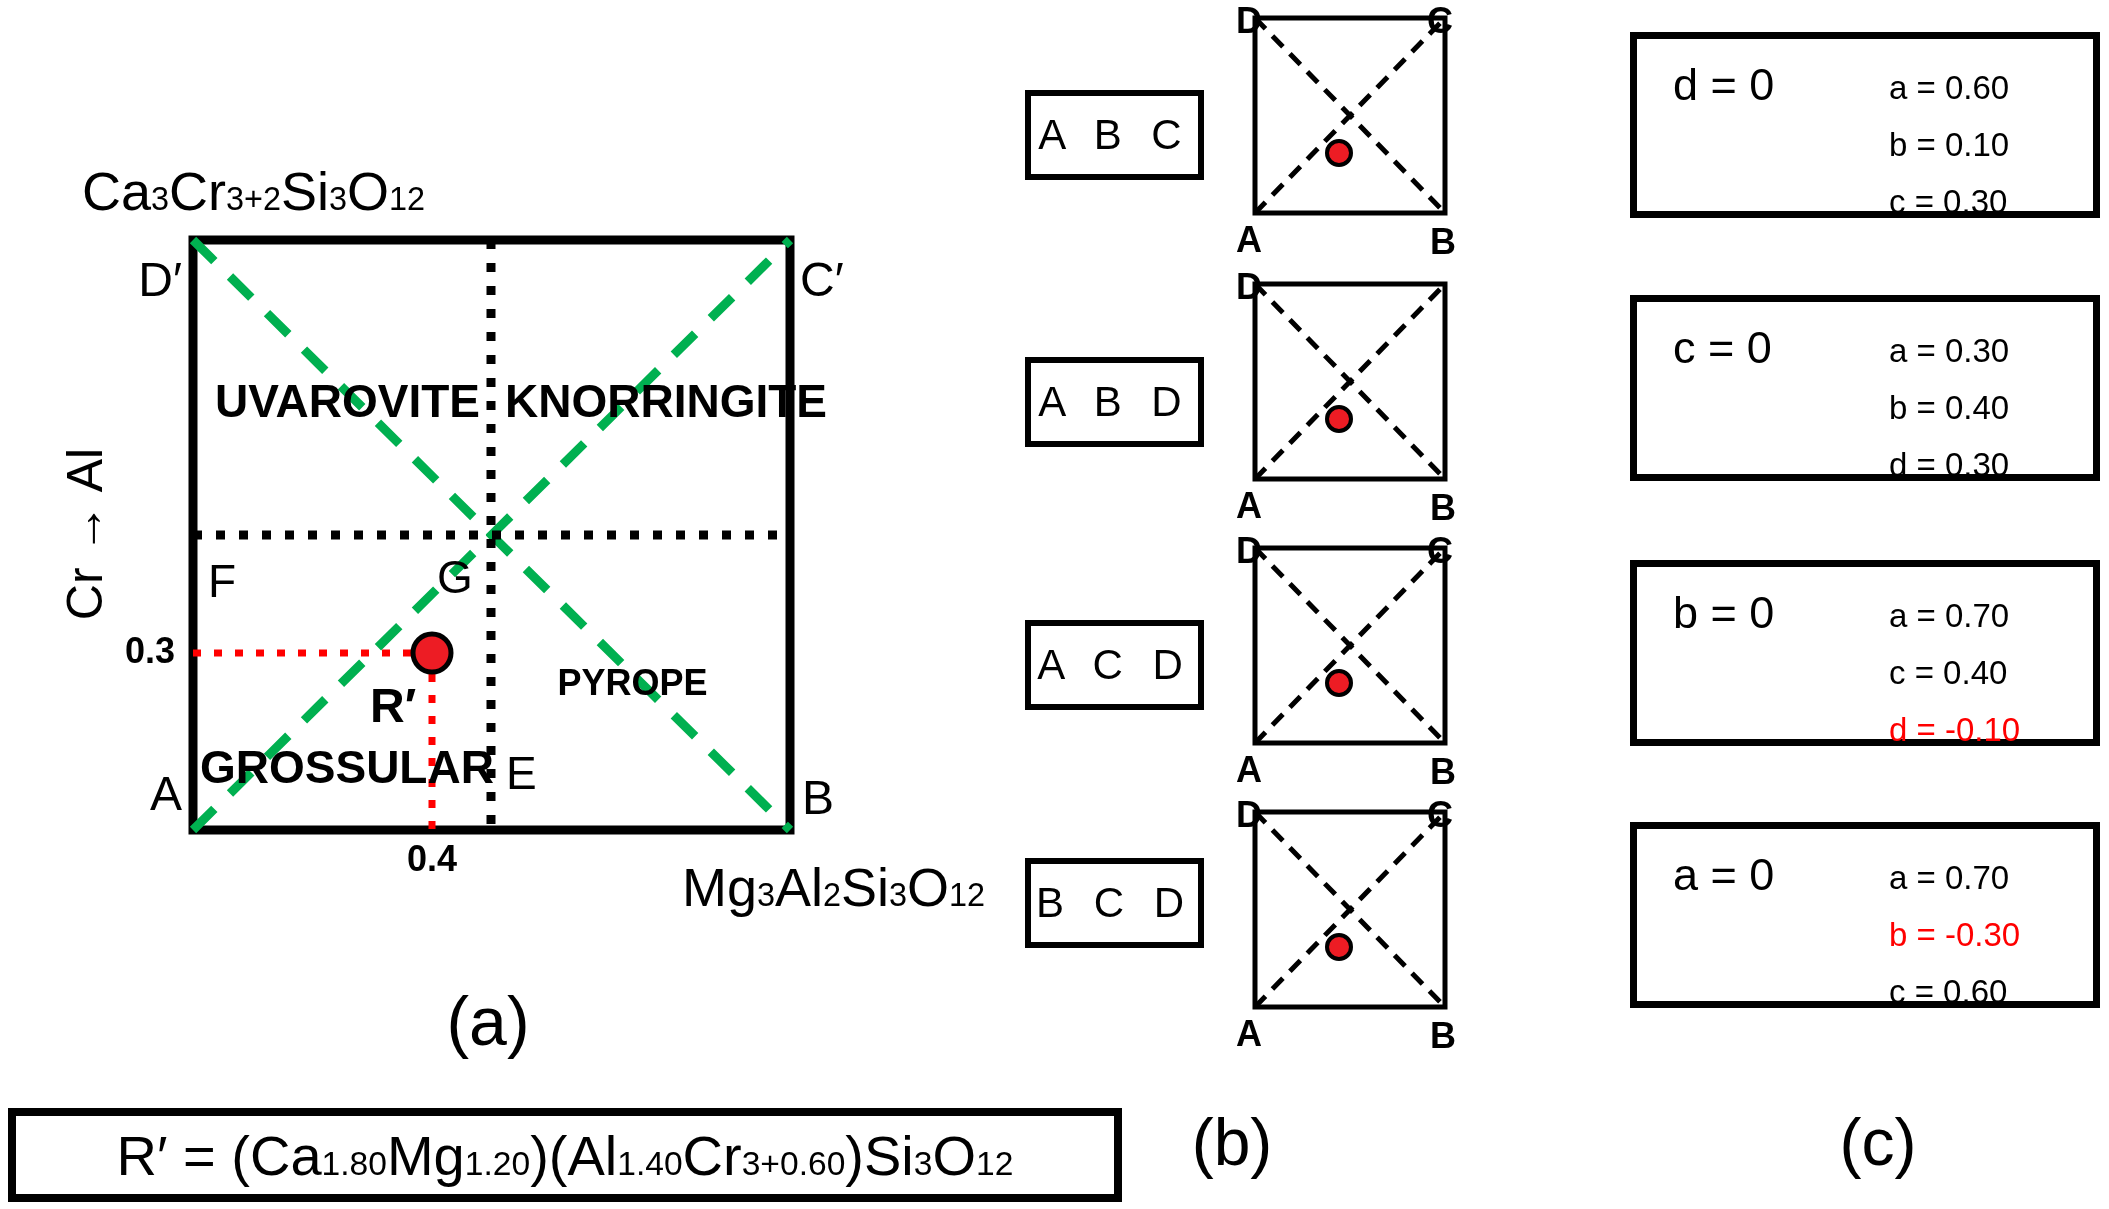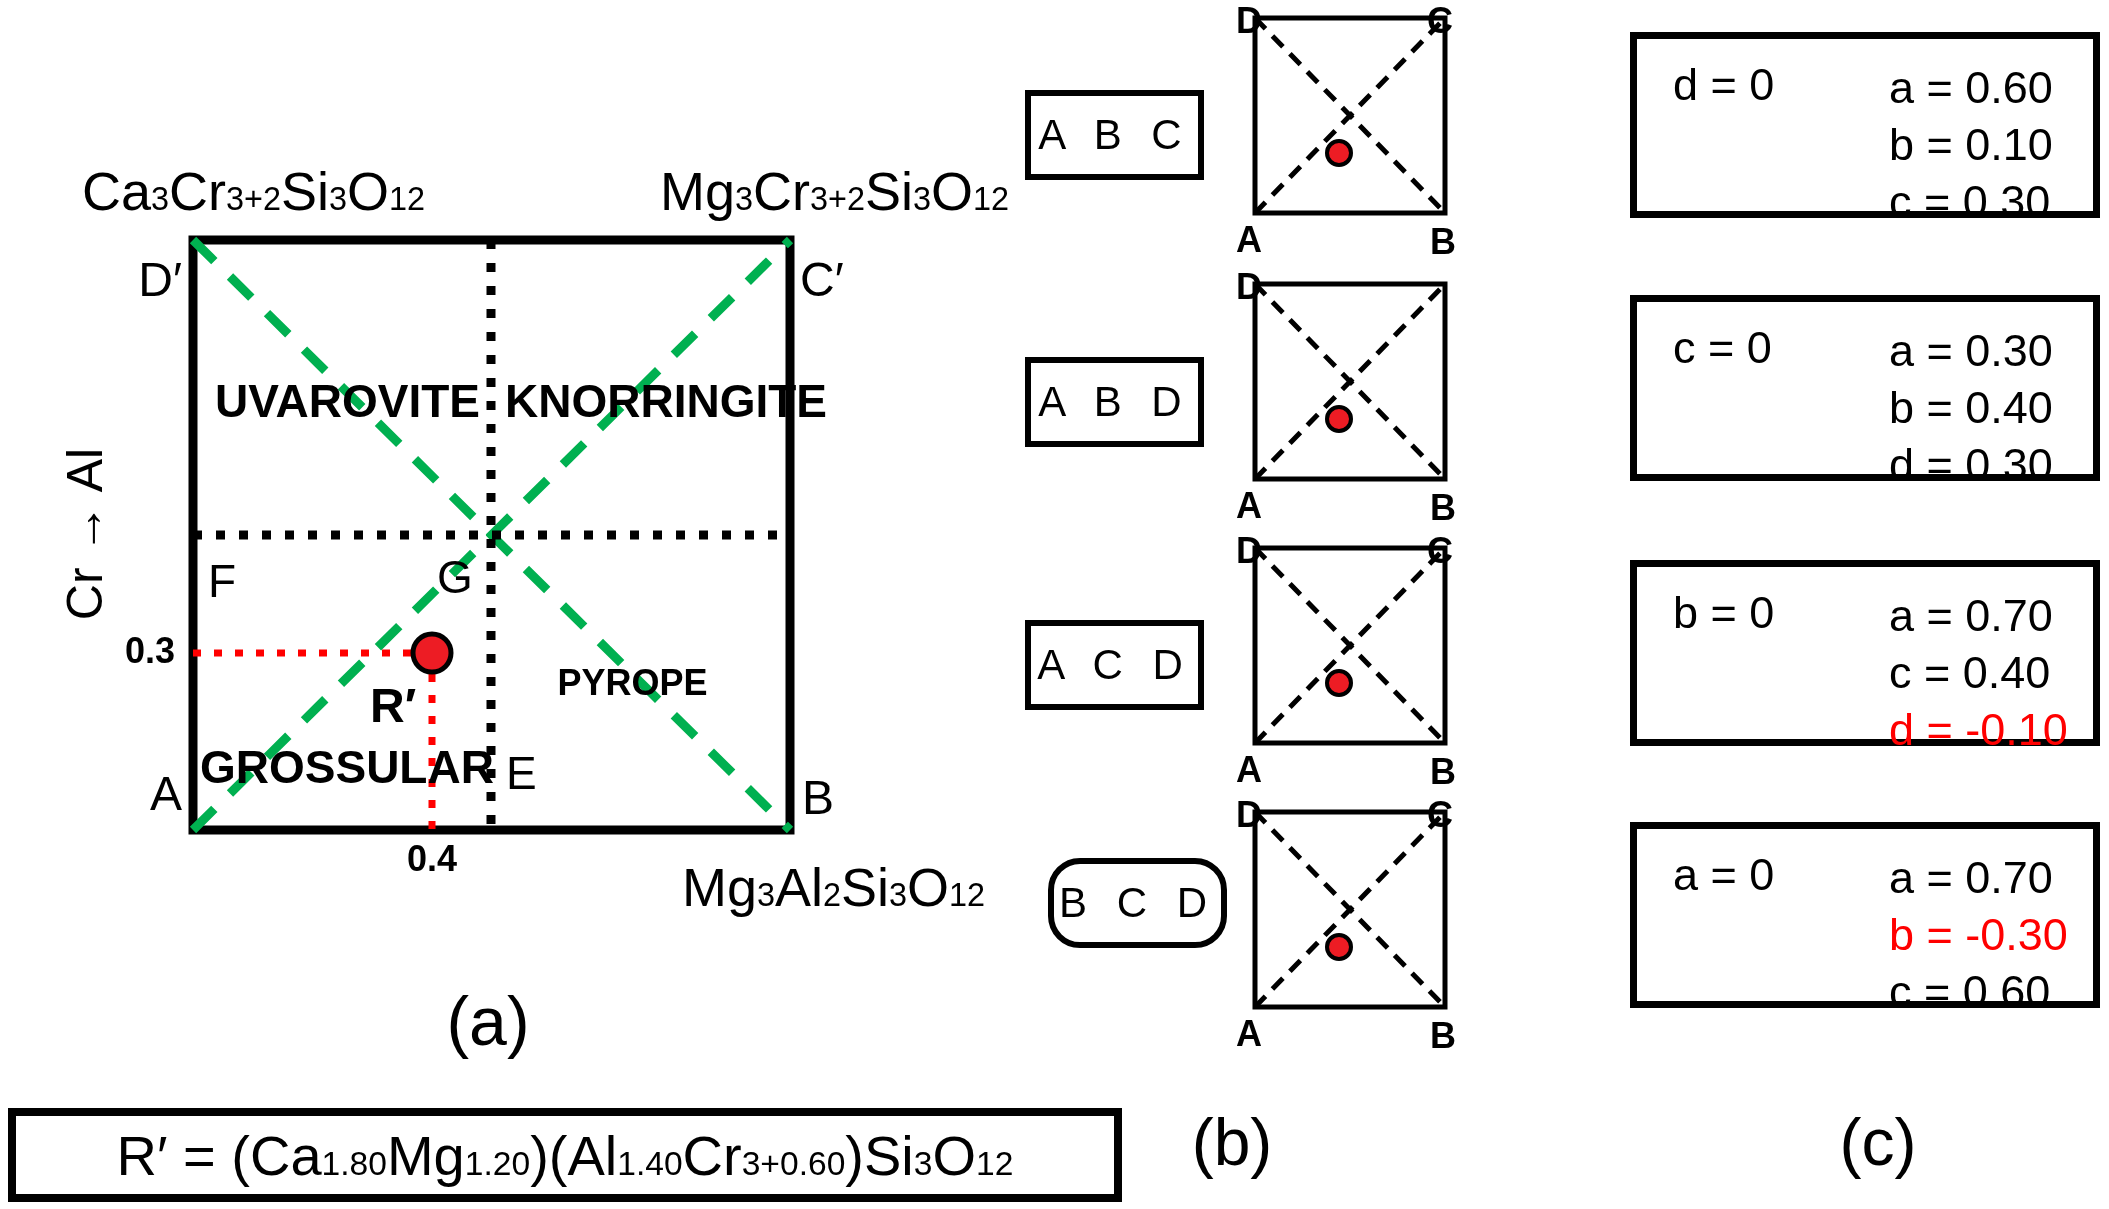--- a/index.html
+++ b/index.html
@@ -16,21 +16,21 @@
   .ptlbl{font-size:46px;}
   .region{font-size:46px;font-weight:bold;letter-spacing:0px;}
   .tick{font-size:36px;font-weight:bold;}
   .axis{font-size:50px;}
   .caption{font-size:68px;}
   .bbox{position:absolute;border:6px solid #000;display:flex;align-items:center;justify-content:center;
         font-size:42px;letter-spacing:9px;background:#fff;}
   .bcorner{position:absolute;font-size:36px;font-weight:bold;width:44px;}
   .cbox{position:absolute;width:470px;height:186px;border:7px solid #000;box-sizing:border-box;background:#fff;}
   .ccond{position:absolute;left:36px;top:20px;font-size:45px;}
-  .cvals{position:absolute;left:252px;top:20px;font-size:45px;line-height:57px;}
+  .cvals{position:absolute;left:252px;top:20px;font-size:33px;line-height:57px;}
   .cvals div[data-red="true"]{color:#ff0000;}
   .fbox{position:absolute;left:8px;top:1108px;width:1114px;height:94px;border:8px solid #000;
         box-sizing:border-box;display:flex;align-items:center;justify-content:center;font-size:56px;background:#fff;}
 </style>
 </head>
 <body>
 
 <div id="stage">
 
   <svg id="shapes" viewBox="0 0 2109 1209" xmlns="http://www.w3.org/2000/svg">
@@ -64,21 +64,20 @@
     </g>
     <g>
       <rect x="1255" y="812" width="190" height="195" fill="none" stroke="#000" stroke-width="5"></rect>
       <line x1="1255" y1="812" x2="1445" y2="1007" stroke="#000" stroke-width="5" stroke-dasharray="15 10"></line>
       <line x1="1255" y1="1007" x2="1445" y2="812" stroke="#000" stroke-width="5" stroke-dasharray="15 10"></line>
       <circle cx="1339" cy="947" r="12" fill="#ed1c24" stroke="#000" stroke-width="4"></circle>
     </g>
   </svg>
 
   <div class="txt chem" style="left:50px;top:160px;"><span>Ca</span><sub>3</sub><span>Cr</span><sup>3+</sup><sub>2</sub><span>Si</span><sub>3</sub><span>O</span><sub>12</sub></div>
-  <div class="txt chem" style="left:628px;top:160px;"><span>Mg</span><sub>3</sub><span>Cr</span><sup>3+</sup><sub>2</sub><span>Si</span><sub>3</sub><span>O</span><sub>12</sub></div>
   <div class="txt chem" style="left:650px;top:856px;"><span>Mg</span><sub>3</sub><span>Al</span><sub>2</sub><span>Si</span><sub>3</sub><span>O</span><sub>12</sub></div>
 
   <div class="txt cornerlbl rt" style="left:110px;top:252px;width:72px;">D′</div>
   <div class="txt cornerlbl" style="left:800px;top:252px;">C′</div>
   <div class="txt cornerlbl rt" style="left:130px;top:766px;width:52px;">A</div>
   <div class="txt cornerlbl" style="left:802px;top:770px;">B</div>
 
   <div class="txt region ctr" style="left:215px;top:374px;width:250px;">UVAROVITE</div>
   <div class="txt region ctr" style="left:505px;top:374px;width:255px;">KNORRINGITE</div>
   <div class="txt region ctr" style="left:200px;top:740px;width:240px;">GROSSULAR</div>
@@ -92,21 +91,21 @@
   <div class="txt tick rt" style="left:90px;top:630px;width:85px;">0.3</div>
   <div class="txt tick ctr" style="left:382px;top:838px;width:100px;">0.4</div>
 
   <div class="txt axis ctr" style="left:-65px;top:505px;width:300px;transform:rotate(-90deg);">Cr → Al</div>
 
   <div class="txt caption ctr" style="left:408px;top:982px;width:160px;">(a)</div>
 
   <div class="bbox" style="left:1025px;top:90px;width:167px;height:78px;">A B C</div>
   <div class="bbox" style="left:1025px;top:357px;width:167px;height:78px;">A B D</div>
   <div class="bbox" style="left:1025px;top:620px;width:167px;height:78px;">A C D</div>
-  <div class="bbox" style="left:1048px;top:858px;width:167px;height:78px;border-radius:32px;">B C D</div>
+  <div class="bbox" style="left:1025px;top:858px;width:167px;height:78px;">B C D</div>
 
   <div class="bcorner rt" style="left:1218px;top:0px;">D</div>
   <div class="bcorner" style="left:1427px;top:0px;">C</div>
   <div class="bcorner rt" style="left:1218px;top:219px;">A</div>
   <div class="bcorner" style="left:1430px;top:221px;">B</div>
 
   <div class="bcorner rt" style="left:1218px;top:266px;">D</div>
   <div class="bcorner" style="left:1427px;top:266px;"></div>
   <div class="bcorner rt" style="left:1218px;top:485px;">A</div>
   <div class="bcorner" style="left:1430px;top:487px;">B</div>

